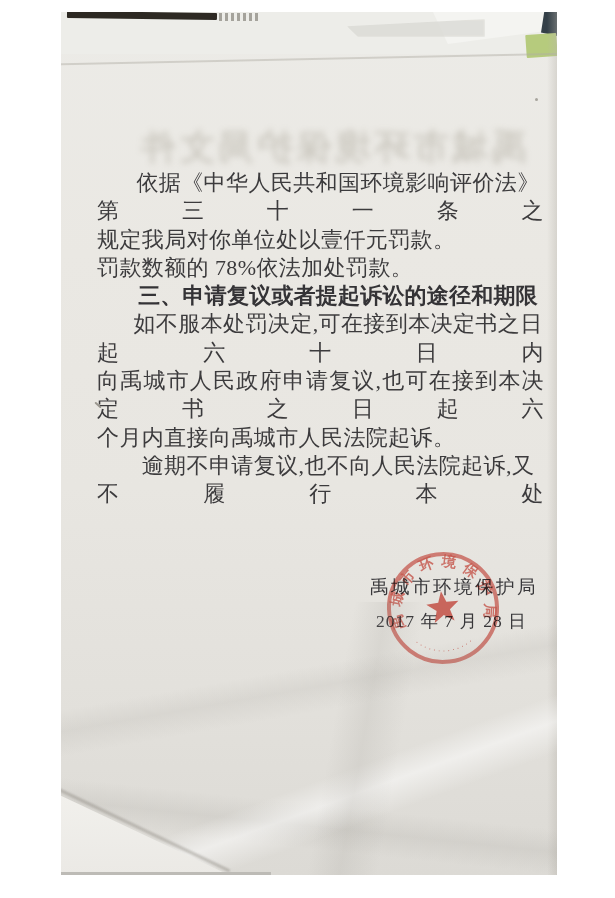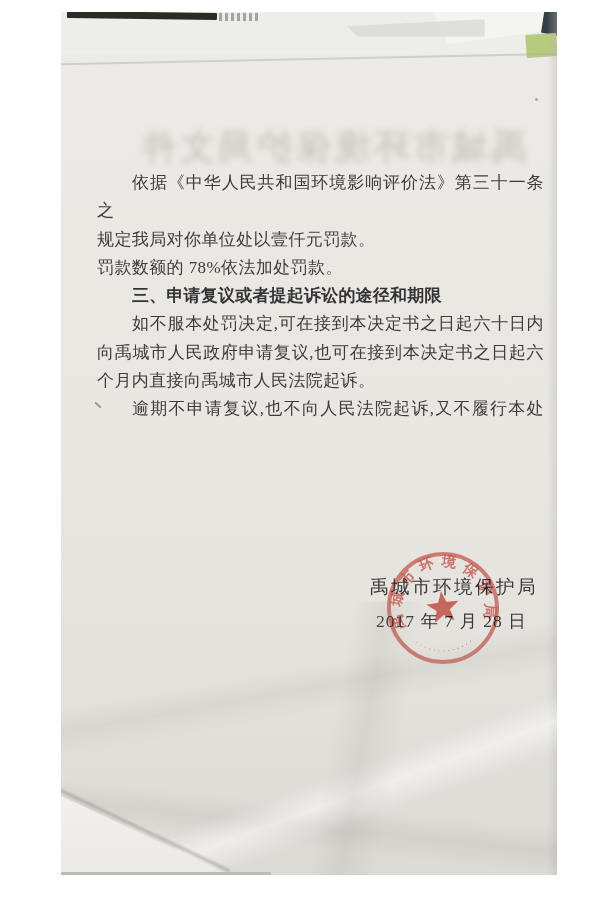--- a/index.html
+++ b/index.html
@@ -34,24 +34,24 @@
     background:linear-gradient(to right,transparent,rgba(185,181,173,.4));}
 
   
   .ghost-title{position:absolute;left:54px;top:112px;width:432px;height:50px;
     font-family:"Liberation Sans","DejaVu Sans",sans-serif;font-weight:700;font-size:35px;
     letter-spacing:4px;text-align:center;color:#a49f92;opacity:.42;filter:blur(3.2px);
     transform:scaleX(-1);white-space:nowrap;}
 
   
   .doc-body{position:absolute;left:36px;top:157px;width:447px;color:var(--ink);
-    font-size:17px;letter-spacing:.4px;}
+    font-size:22px;letter-spacing:.4px;}
   .doc-body .line{line-height:28.3px;white-space:nowrap;}
   .doc-body .line.fill{white-space:normal;text-align:justify;text-align-last:justify;}
-  .doc-body .line.indent{text-indent:35px;}
+  .doc-body .line.indent{text-indent:35px;text-align:center;}
   .doc-body .line.bold{font-family:"Liberation Sans","DejaVu Sans",sans-serif;
     font-weight:700;letter-spacing:.2px;color:#343336;}
 
   
   .signature{position:absolute;left:309px;top:562px;font-size:18.5px;letter-spacing:2.5px;
     color:#38373a;white-space:nowrap;}
   .sign-date{position:absolute;left:315px;top:597px;font-size:17.5px;letter-spacing:1px;
     color:#38373a;white-space:nowrap;}
 
   

